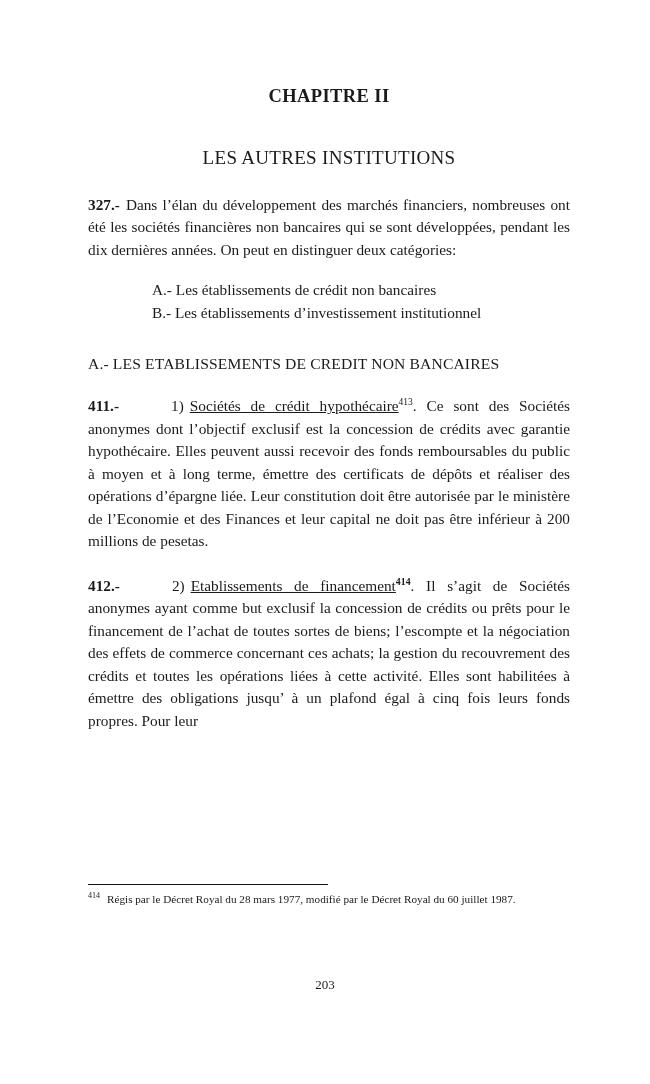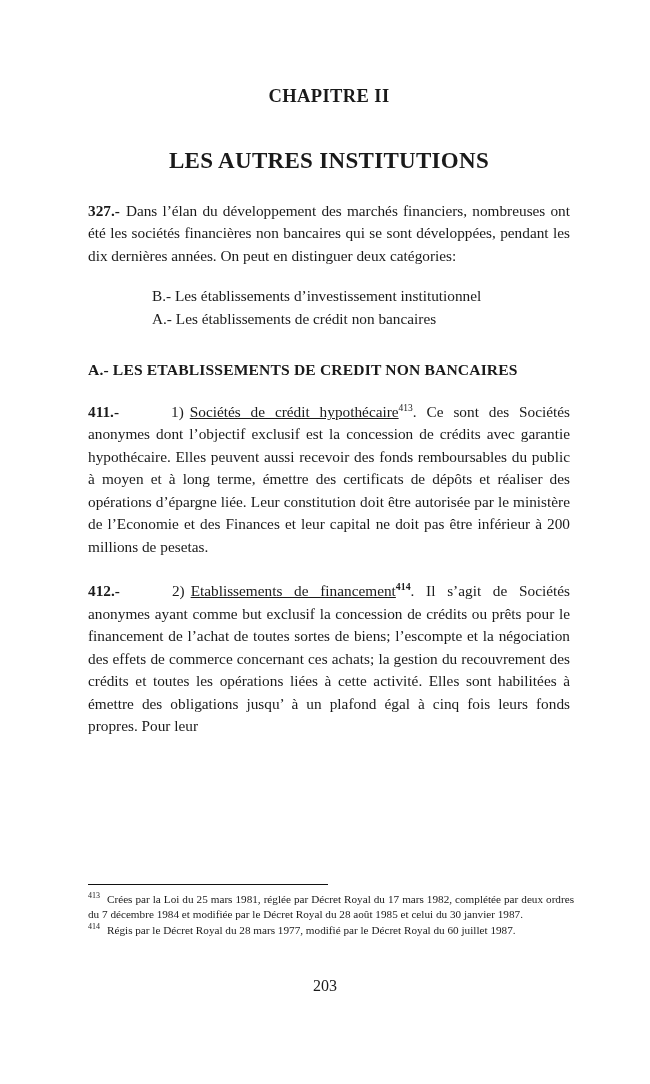--- a/index.html
+++ b/index.html
@@ -34,22 +34,22 @@
   .chapter-title {
     margin-top: 86px;
     text-align: center;
     font-weight: bold;
     font-size: 18.5px;
     letter-spacing: 0.4px;
   }
   .main-title {
     margin-top: 38px;
     text-align: center;
-    font-weight: bold;
-    font-size: 23px;
+    font-weight: normal;
+    font-size: 19px;
     line-height: 1.42;
     letter-spacing: 0.3px;
   }
 
   
   .para {
     margin-top: 22px;
     text-align: justify;
     font-size: 15.3px;
     line-height: 1.47;
@@ -64,21 +64,21 @@
   .list-block {
     margin-top: 18px;
     margin-left: 64px;
     font-size: 15.3px;
     line-height: 1.5;
   }
   .list-item { white-space: nowrap; }
 
   .section-head {
     margin-top: 30px;
-    font-weight: bold;
+    font-weight: normal;
     font-size: 15.6px;
     letter-spacing: 0.15px;
   }
 
   u.ul { }
   sup.fn {
     font-size: 9.5px;
     vertical-align: super;
     line-height: 0;
   }
@@ -114,63 +114,60 @@
     line-height: 0;
     margin-right: 7px;
   }
 
   .page-number {
     position: absolute;
     top: 977px;
     left: 0;
     width: 650px;
     text-align: center;
-    font-size: 16px;
+    font-size: 13px;
   }
 </style>
 </head>
 <body>
 
 <div class="page">
   <div class="content">
 
     <div class="chapter-title">CHAPITRE II</div>
 
     <div class="main-title">
       <div>LES AUTRES INSTITUTIONS</div>
     </div>
 
     <p class="para">
       <span class="num">327.-</span><span class="gap-sm"></span><span>Dans l’élan du développement des marchés financiers, nombreuses ont été les sociétés financières non bancaires qui se sont développées, pendant les dix dernières années. On peut  en distinguer deux catégories:</span>
     </p>
 
     <div class="list-block">
+      <div class="list-item">A.- Les établissements de crédit non bancaires</div>
       <div class="list-item">B.- Les établissements  d’investissement institutionnel</div>
-      <div class="list-item">A.- Les établissements de crédit non bancaires</div>
     </div>
 
     <div class="section-head">A.- LES ETABLISSEMENTS DE CREDIT NON BANCAIRES</div>
 
 
     <p class="para">
       <span class="num">411.-</span><span class="gap-lg"></span><span>1)</span><span class="gap-sm"></span><u class="ul">Sociétés de crédit hypothécaire</u><sup class="fn">413</sup><span>. Ce sont des Sociétés anonymes dont l’objectif exclusif est la concession de crédits avec garantie hypothécaire. Elles peuvent aussi recevoir des fonds remboursables du public à moyen et à long terme, émettre  des certificats de dépôts et réaliser des opérations d’épargne liée. Leur constitution doit être autorisée par le ministère de l’Economie et des Finances et leur capital ne doit pas être inférieur à 200 millions de pesetas.</span>
     </p>
 
     <p class="para">
       <span class="num">412.-</span><span class="gap-lg"></span><span>2)</span><span class="gap-sm"></span><u class="ul">Etablissements de financement</u><sup class="fn-bold">414</sup><span>. Il s’agit de Sociétés anonymes ayant comme but exclusif  la concession de crédits ou prêts  pour le financement de l’achat de toutes sortes de biens; l’escompte et la négociation des effets de commerce concernant ces achats; la gestion du recouvrement des crédits et toutes les opérations liées à cette activité. Elles sont habilitées à émettre des obligations jusqu’ à un plafond égal à cinq fois  leurs fonds propres. Pour leur</span>
     </p>
 
   </div>
 
   <div class="footnote-area">
     <div class="fn-rule"></div>
 
-    <div class="fn-entry">
-      <span class="fn-mark">413</span><span>Crées par la Loi du 25  mars 1981, réglée par Décret Royal du 17 mars 1982, complétée par deux ordres du 7 décembre 1984 et  modifiée par le Décret Royal du 28 août 1985 et celui du 30 janvier 1987.</span>
-    </div>
 
     <div class="fn-entry">
       <span class="fn-mark">414</span><span>Régis par le Décret Royal du 28 mars 1977,  modifié par le Décret Royal du 60 juillet 1987.</span>
     </div>
   </div>
 
   <div class="page-number">203</div>
 </div>
 
 </body></html>

